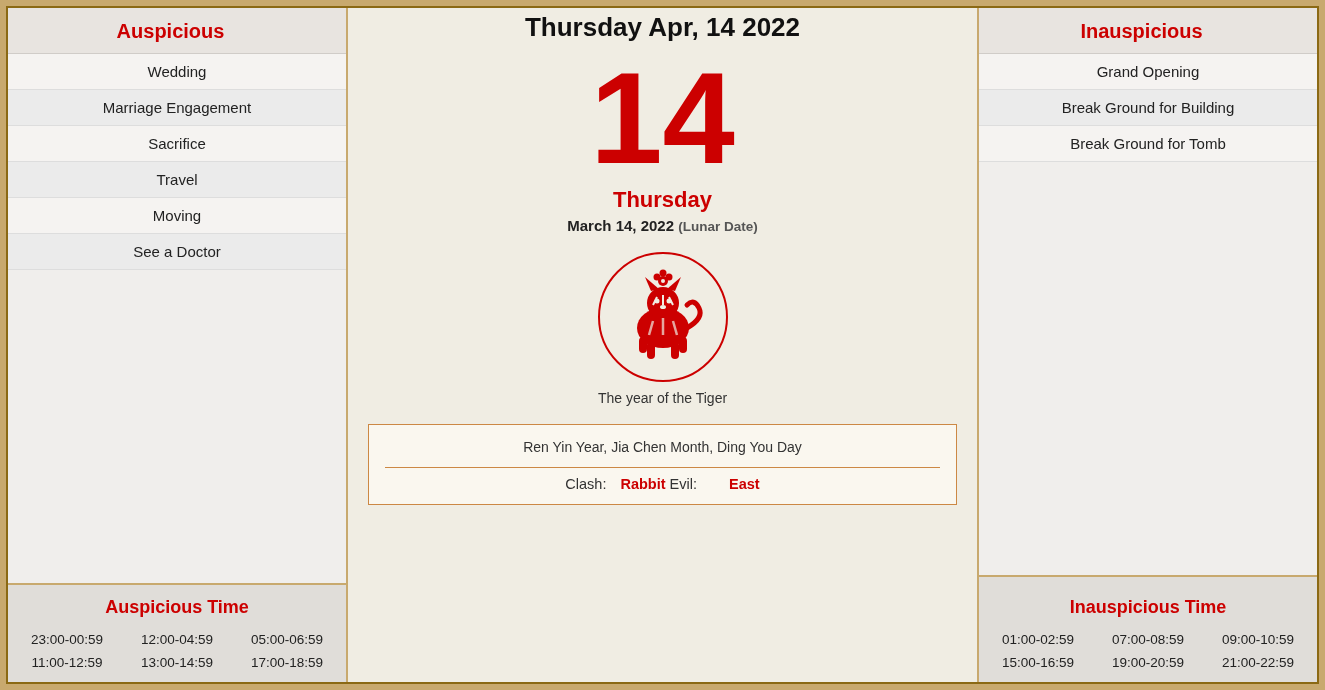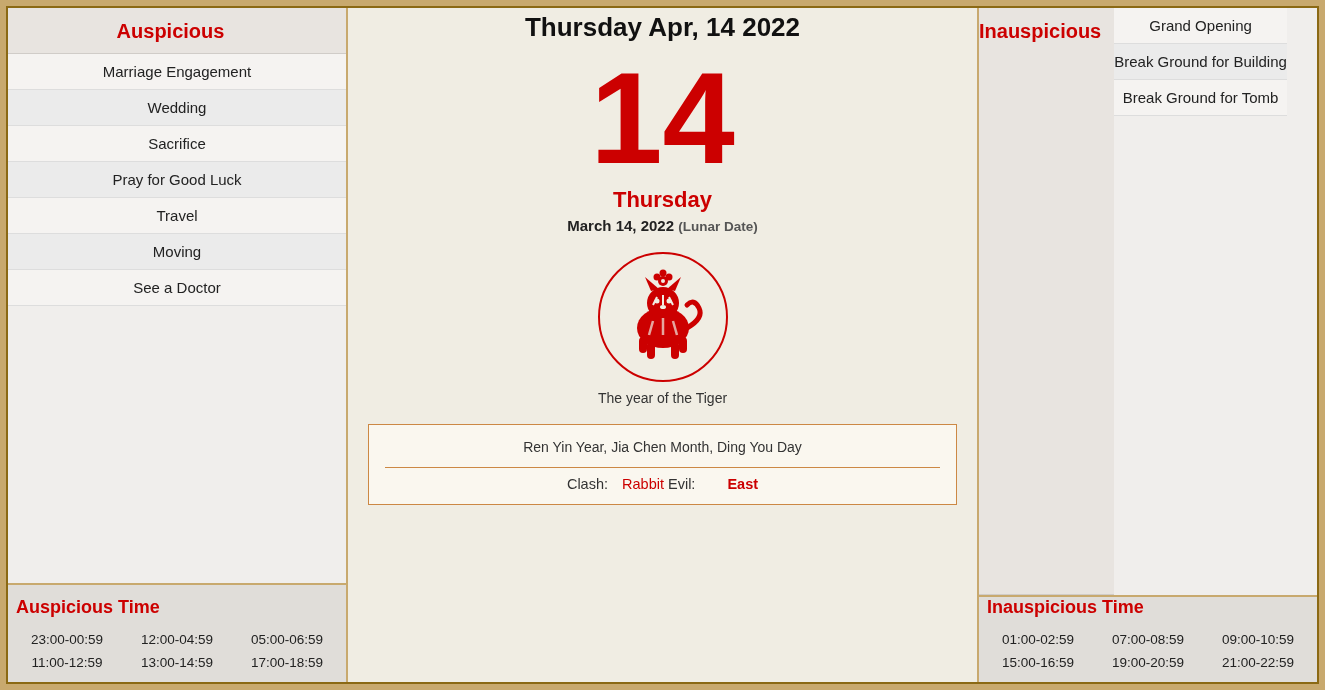--- a/index.html
+++ b/index.html
@@ -58,21 +58,21 @@
     .auspicious-list .list-item:nth-child(even) {
       background: #ebebeb;
     }
 
     .left-bottom {
       background: #e0ddd9;
       padding: 12px 8px 10px 8px;
       border-top: 2px solid #c8a96e;
     }
     .time-title {
-      text-align: left;
+      text-align: center;
       font-size: 18px;
       font-weight: bold;
       color: #cc0000;
       margin-bottom: 12px;
     }
     .time-grid {
       display: grid;
       grid-template-columns: 1fr 1fr 1fr;
       gap: 4px 8px;
       text-align: center;
@@ -174,72 +174,71 @@
       width: 100%;
       height: 1px;
       background: #cc8844;
       margin-bottom: 8px;
     }
     .info-line-2 {
       font-size: 14.5px;
       color: #333;
     }
     .info-line-2 .clash-label { color: #333; }
-    .info-line-2 .clash-val { font-weight: normal; color: #cc0000; margin-left: 10px; }
+    .info-line-2 .clash-val { font-weight: bold; color: #cc0000; margin-left: 10px; }
     .info-line-2 .evil-label { color: #333; }
     .info-line-2 .evil-val { font-weight: bold; color: #cc0000; margin-left: 28px; }
 
     
     .right-panel {
       width: 340px;
       min-width: 340px;
       display: flex;
       flex-direction: column;
       background: #f0eeec;
       border-left: 2px solid #c8a96e;
     }
     .right-top {
       flex: 1;
       display: flex;
-      flex-direction: row;
+      flex-direction: column;
     }
     .inauspicious-list {
       display: flex;
       flex-direction: column;
     }
     .inauspicious-list .list-item {
       text-align: center;
       padding: 9px 0;
       font-size: 15px;
       color: #222;
       border-bottom: 1px solid #ddd;
       background: #f5f3f1;
     }
     .inauspicious-list .list-item:nth-child(even) {
       background: #ebebeb;
     }
     .right-bottom {
       background: #e0ddd9;
-      padding: 0 8px 10px 8px;
+      padding: 20px 8px 10px 8px;
       border-top: 2px solid #c8a96e;
     }
   </style>
 </head>
 <body>
 
 <div class="outer">
 
   <div class="left-panel">
     <div class="left-top">
       <div class="section-title">Auspicious</div>
       <div class="auspicious-list">
-      <div class="list-item">Marriage Engagement</div>
-          <div class="list-item">Wedding</div>
+      <div class="list-item">Wedding</div>
+          <div class="list-item">Marriage Engagement</div>
           <div class="list-item">Sacrifice</div>
-          <div class="list-item">Pray for Good Luck</div>
           <div class="list-item">Travel</div>
           <div class="list-item">Moving</div>
           <div class="list-item">See a Doctor</div>
         </div>
     </div>
     <div class="left-bottom">
       <div class="time-title">Auspicious Time</div>
       <div class="time-grid">
       <div class="time-cell">23:00-00:59</div>
           <div class="time-cell">12:00-04:59</div>

